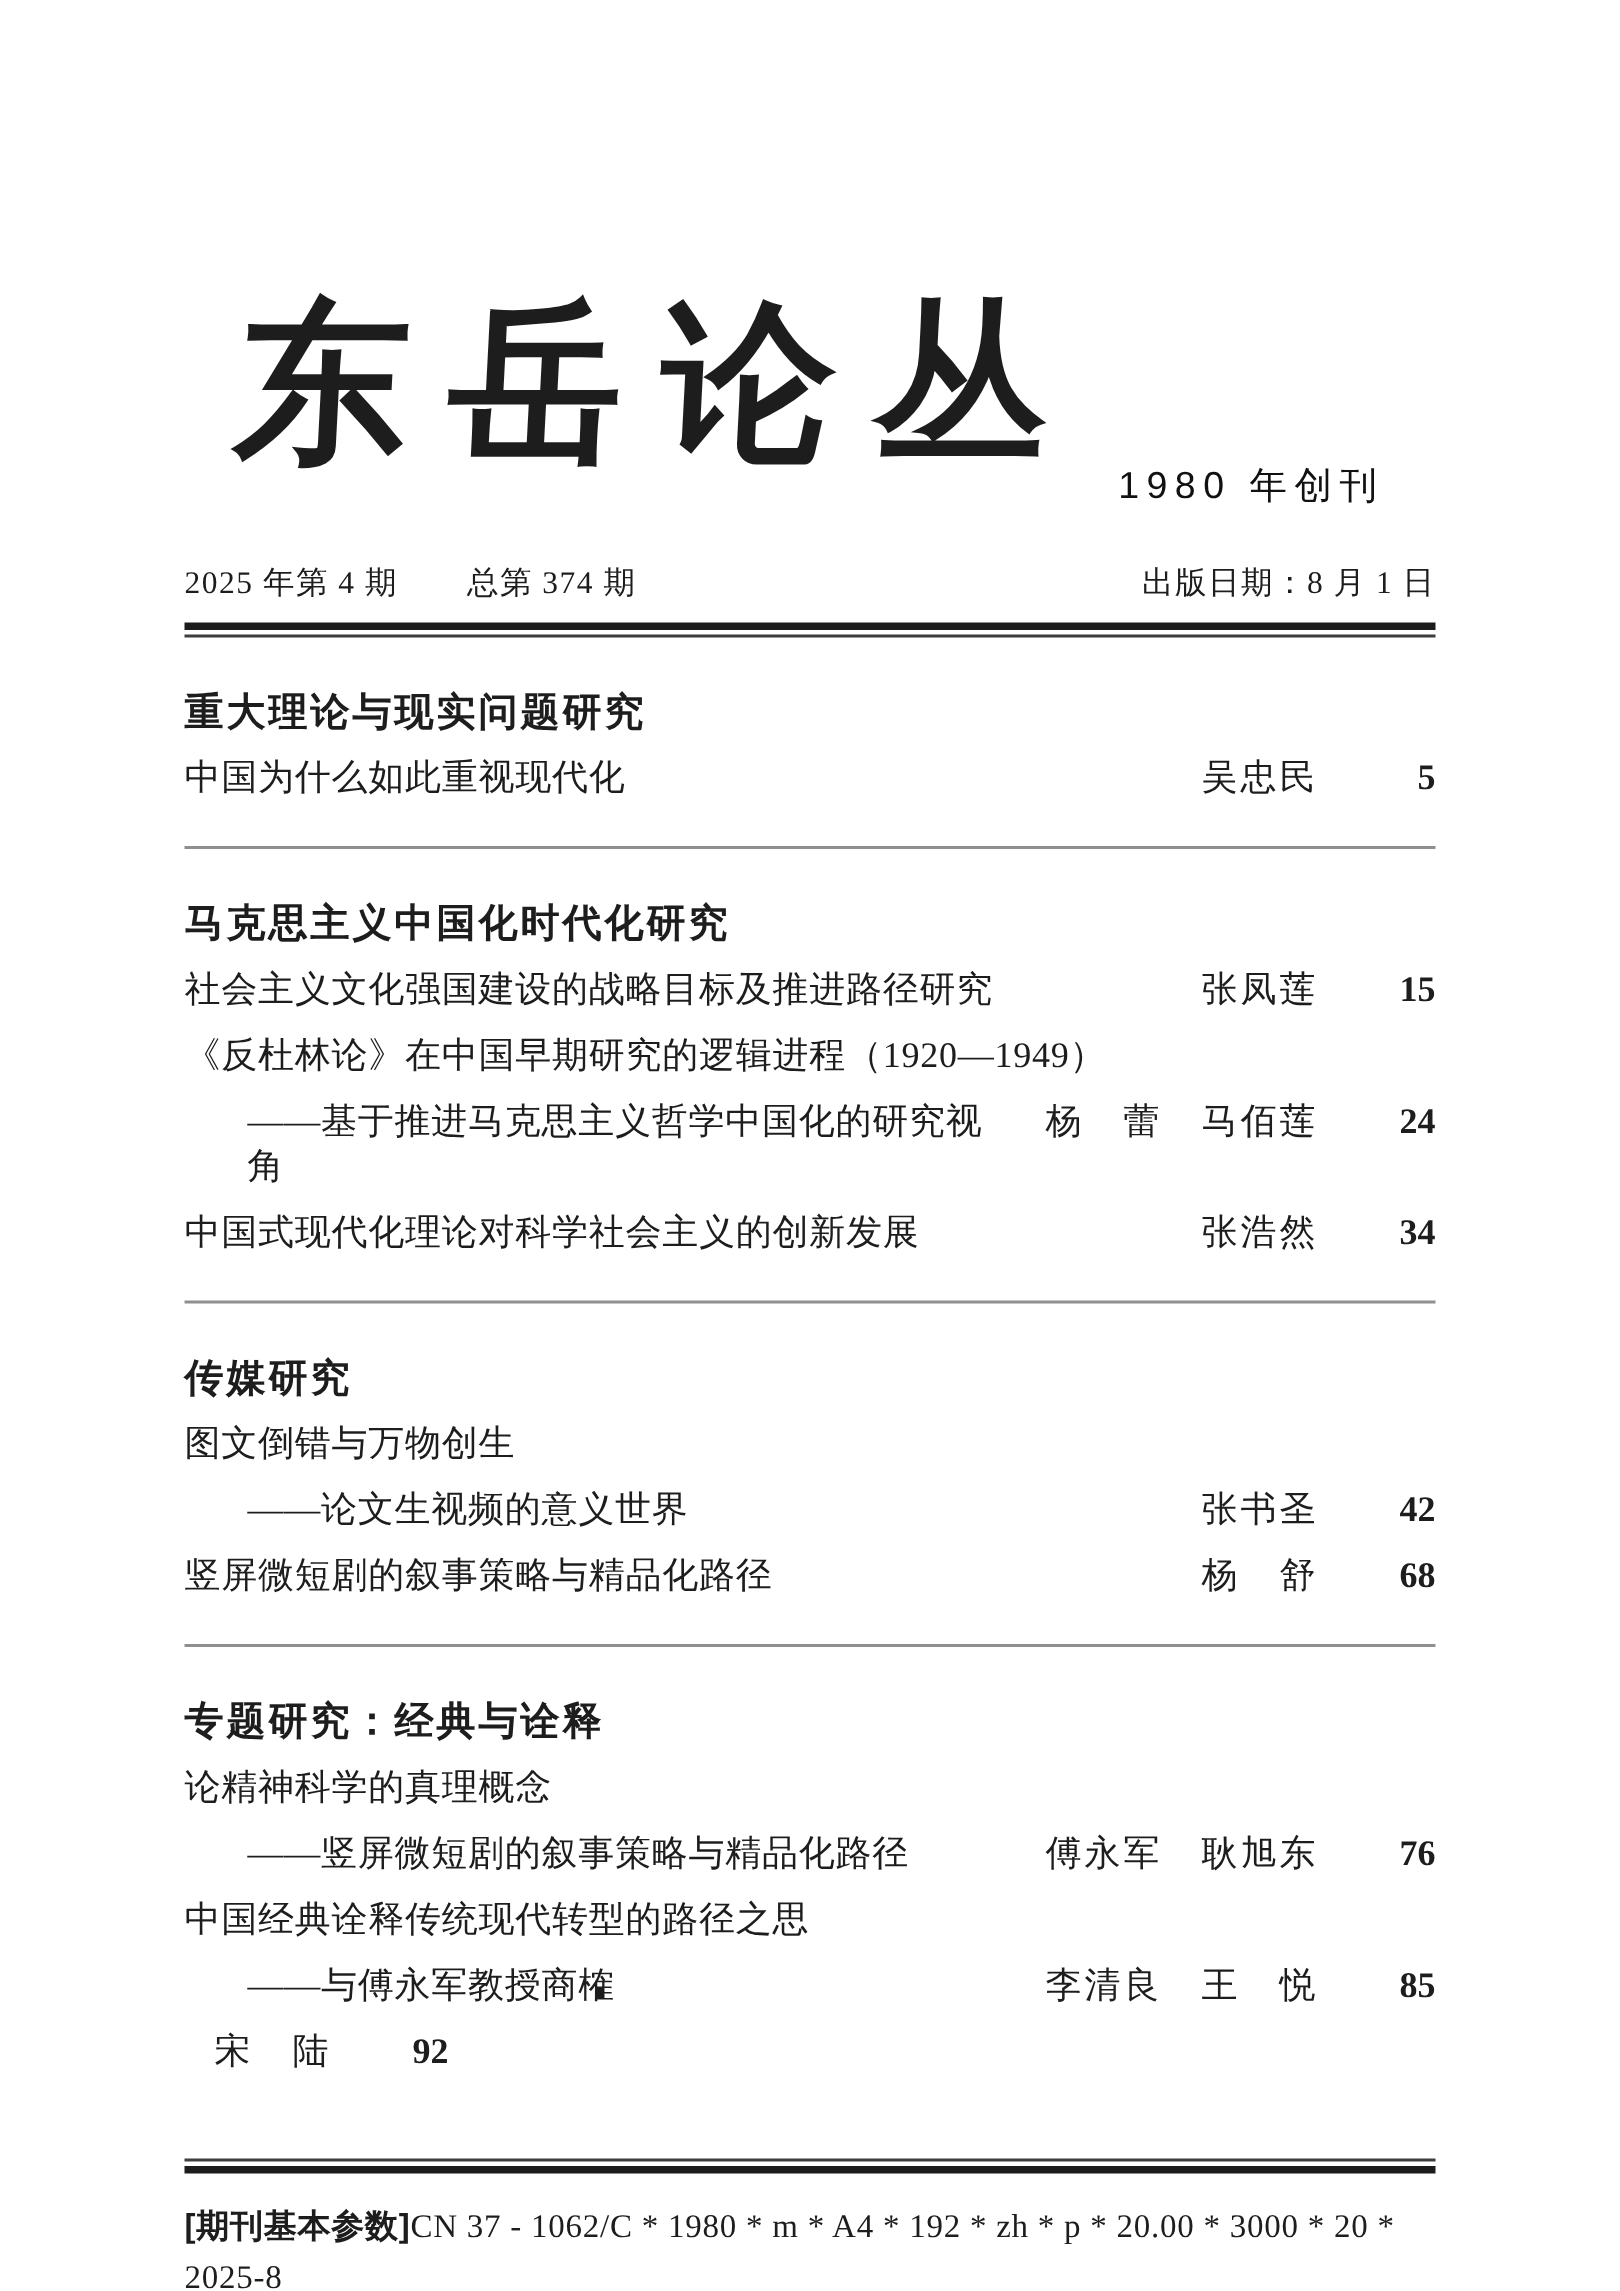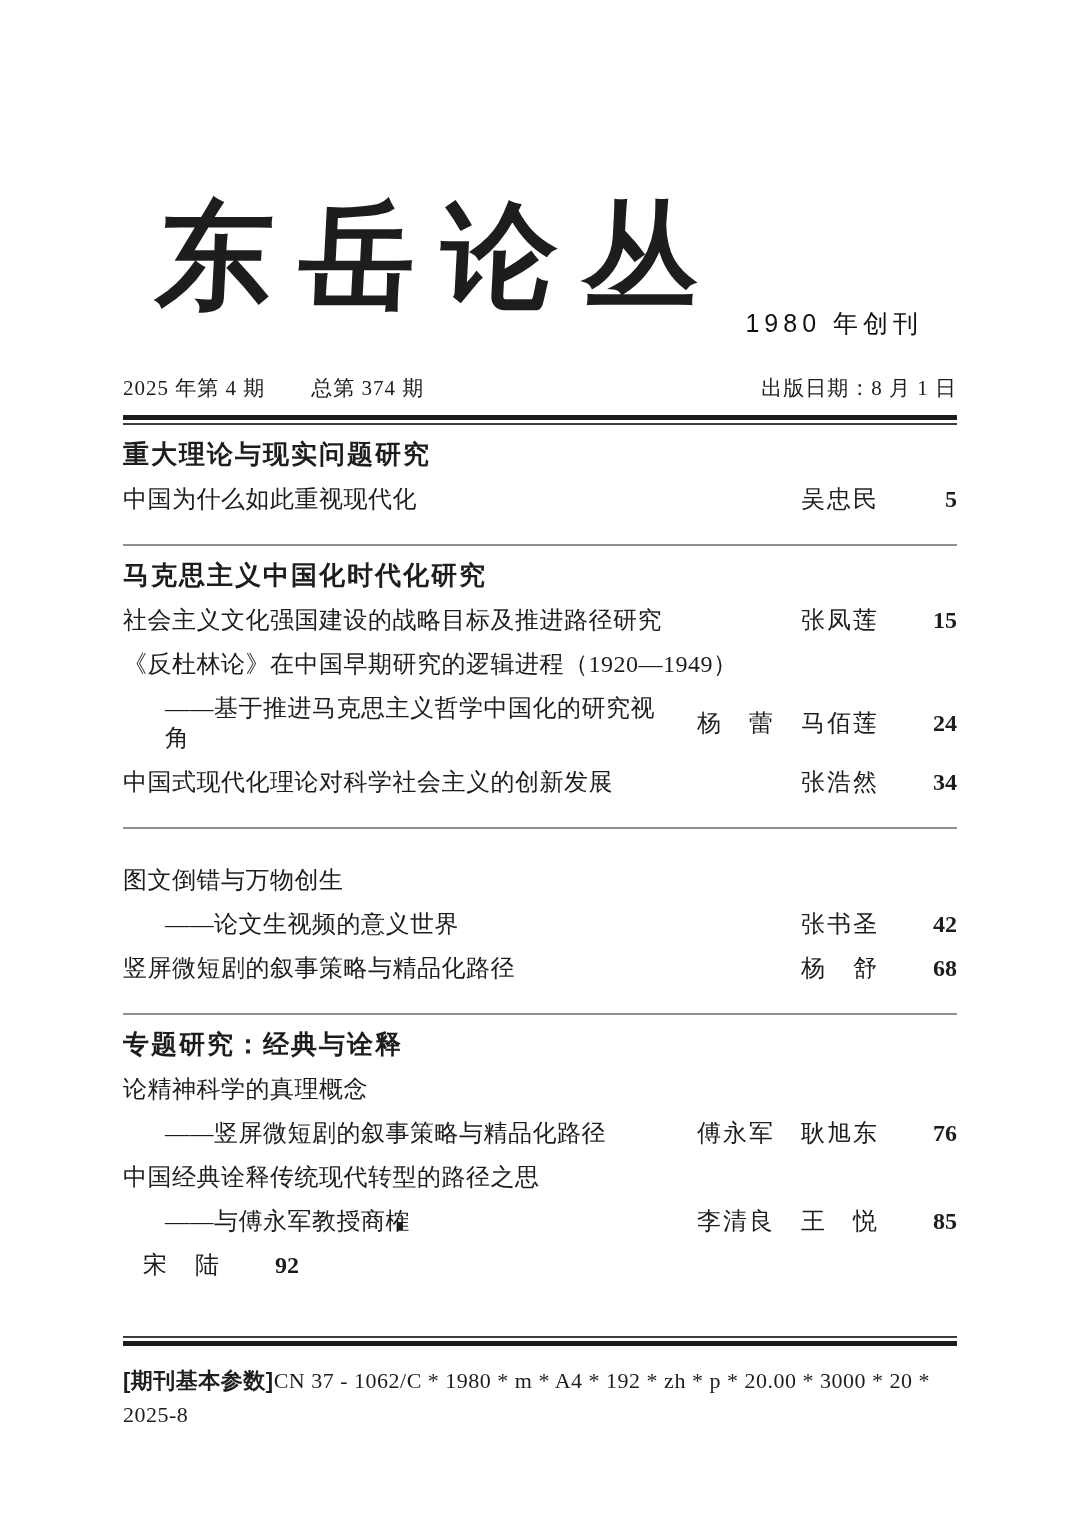--- a/index.html
+++ b/index.html
@@ -69,31 +69,31 @@
     height: 3px;
     border-top: 2px solid #3d3d3d;
     border-bottom: 5px solid #1c1c1c;
   }
   .divider {
     border-top: 2px solid #8f8f8f;
     height: 0;
   }
 
   
-  .section { padding: 15px 0 30px 0; }
+  .section { padding: 35px 0 30px 0; }
   .section-heading {
     font-family: "Liberation Sans", sans-serif;
     font-size: 26px;
     font-weight: bold;
     letter-spacing: 2px;
     line-height: 1.15;
   }
   .article-row {
     display: flex;
-    align-items: center;
+    align-items: flex-start;
     font-size: 24px;
     line-height: 30px;
     margin-top: 14px;
   }
   .section .article-row:first-of-type { margin-top: 21px; }
   .article-title { flex: 1 1 auto; letter-spacing: 0.5px; }
   .article-row.indent .article-title { padding-left: 42px; }
   .article-authors {
     margin-left: 20px;
     margin-right: 42px;
@@ -166,20 +166,21 @@
     <div class="article-row">
       <span class="article-title">中国式现代化理论对科学社会主义的创新发展</span>
       <span class="article-authors">张浩然</span>
       <span class="article-page">34</span>
     </div>
   </div>
 
   <div class="divider"></div>
 
   <div class="section">
+    <div class="section-heading">传媒研究</div>
     <div class="article-row no-ref">
       <span class="article-title">图文倒错与万物创生</span>
 
     </div>
     <div class="article-row indent">
       <span class="article-title">——论文生视频的意义世界</span>
       <span class="article-authors">张书圣</span>
       <span class="article-page">42</span>
     </div>
     <div class="article-row">

